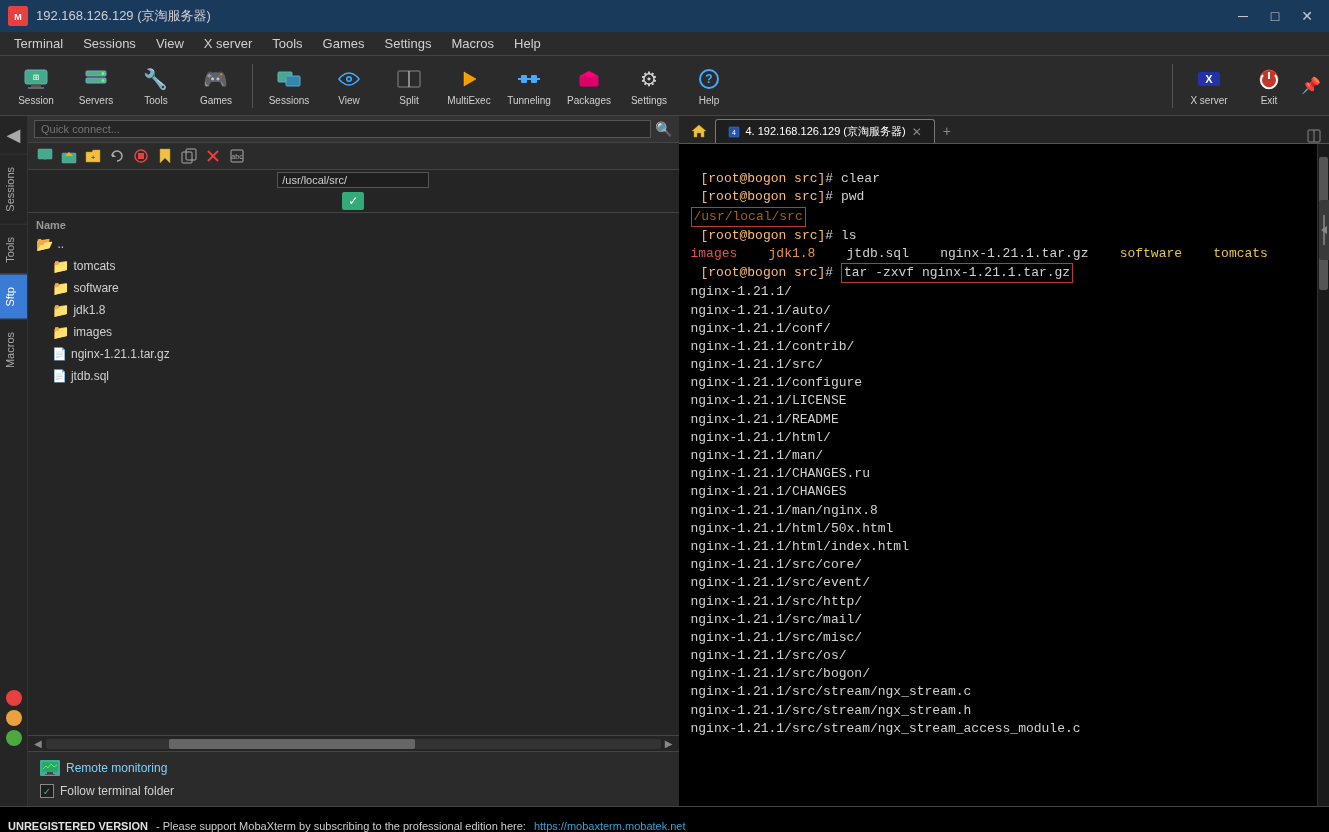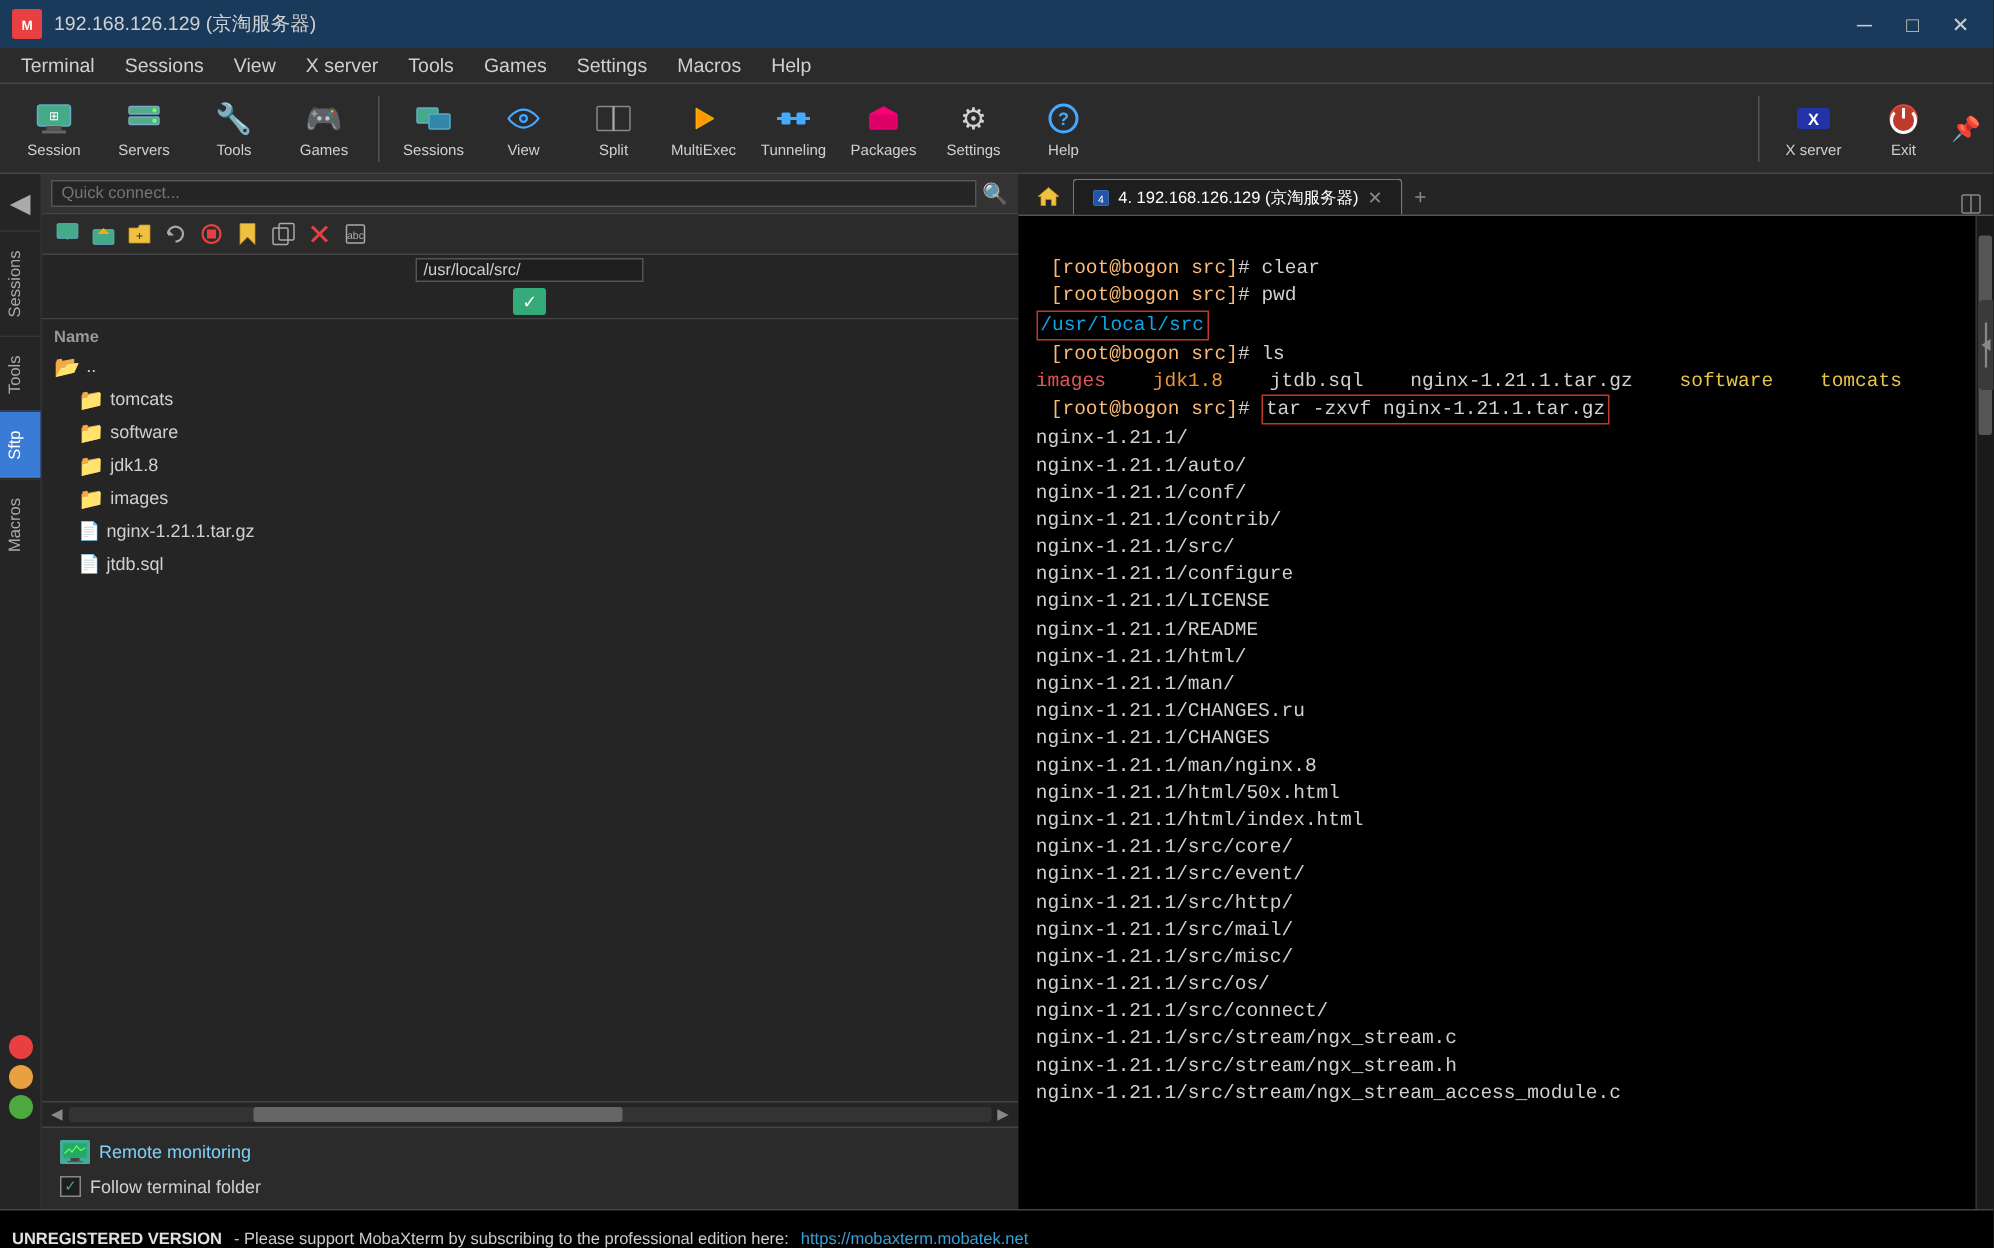--- a/index.html
+++ b/index.html
@@ -812,21 +812,21 @@
             <rect x="1" y="1" width="12" height="12" rx="1" fill="none" stroke="#888" stroke-width="1"></rect>
             <line x1="7" y1="1" x2="7" y2="13" stroke="#888" stroke-width="1"></line>
           </svg>
       </div>
     </div>
 
     <div class="terminal-wrapper">
       <div id="terminal-output">
 <span class="t-green">[root@bogon src]</span><span class="t-white"># clear</span>
 <span class="t-green">[root@bogon src]</span><span class="t-white"># pwd</span>
-<span style="display:inline-block; border: 1.5px solid #c0392b; padding: 0 2px; color:#0ea5e9;">/usr/local/src</span>
+<span style="display:inline-block; border: 1.5px solid #c0392b; padding: 0 2px; color:#a16207;">/usr/local/src</span>
 <span class="t-green">[root@bogon src]</span><span class="t-white"># ls</span>
 <span class="t-red">images</span>    <span class="t-orange">jdk1.8</span>    <span class="t-white">jtdb.sql</span>    <span class="t-white">nginx-1.21.1.tar.gz</span>    <span class="t-yellow">software</span>    <span class="t-yellow">tomcats</span>
 <span class="t-green">[root@bogon src]</span><span class="t-white"># </span><span style="display:inline-block; border: 1.5px solid #c0392b; padding: 0 2px; color:#d0d0d0;">tar -zxvf nginx-1.21.1.tar.gz</span>
 <span class="t-white">nginx-1.21.1/</span>
 <span class="t-white">nginx-1.21.1/auto/</span>
 <span class="t-white">nginx-1.21.1/conf/</span>
 <span class="t-white">nginx-1.21.1/contrib/</span>
 <span class="t-white">nginx-1.21.1/src/</span>
 <span class="t-white">nginx-1.21.1/configure</span>
 <span class="t-white">nginx-1.21.1/LICENSE</span>
@@ -837,21 +837,21 @@
 <span class="t-white">nginx-1.21.1/CHANGES</span>
 <span class="t-white">nginx-1.21.1/man/nginx.8</span>
 <span class="t-white">nginx-1.21.1/html/50x.html</span>
 <span class="t-white">nginx-1.21.1/html/index.html</span>
 <span class="t-white">nginx-1.21.1/src/core/</span>
 <span class="t-white">nginx-1.21.1/src/event/</span>
 <span class="t-white">nginx-1.21.1/src/http/</span>
 <span class="t-white">nginx-1.21.1/src/mail/</span>
 <span class="t-white">nginx-1.21.1/src/misc/</span>
 <span class="t-white">nginx-1.21.1/src/os/</span>
-<span class="t-white">nginx-1.21.1/src/connect/</span>
+<span class="t-white">nginx-1.21.1/src/bogon/</span>
 <span class="t-white">nginx-1.21.1/src/stream/ngx_stream.c</span>
 <span class="t-white">nginx-1.21.1/src/stream/ngx_stream.h</span>
 <span class="t-white">nginx-1.21.1/src/stream/ngx_stream_access_module.c</span>
       </div>
       <div id="terminal-scrollbar">
         <div class="vscroll-track">
           <div class="vscroll-thumb"></div>
         </div>
       </div>
     </div>

